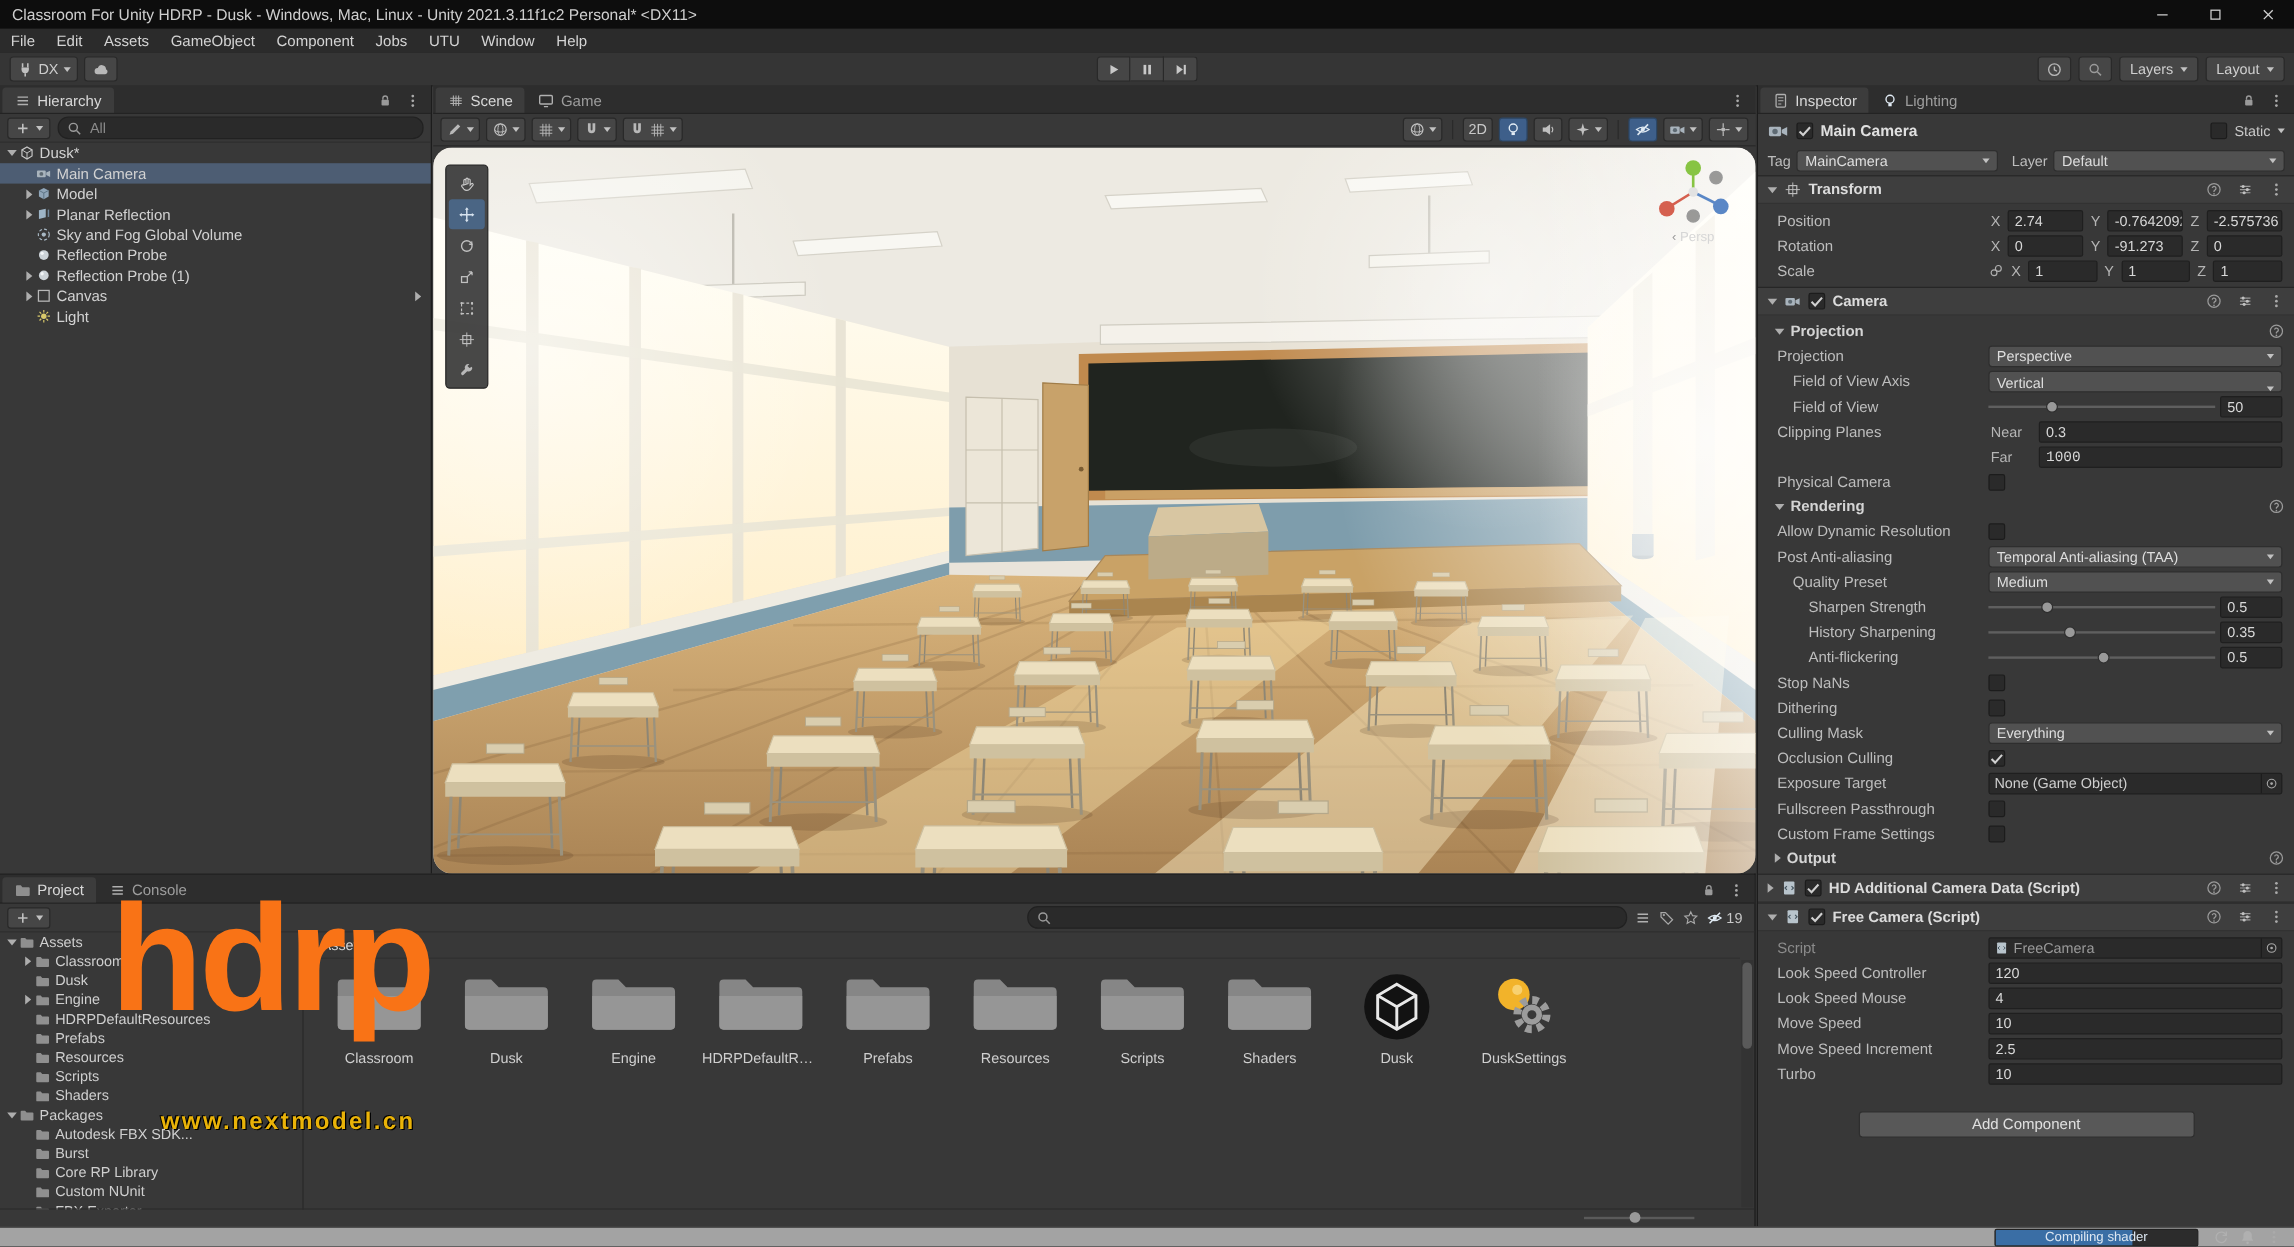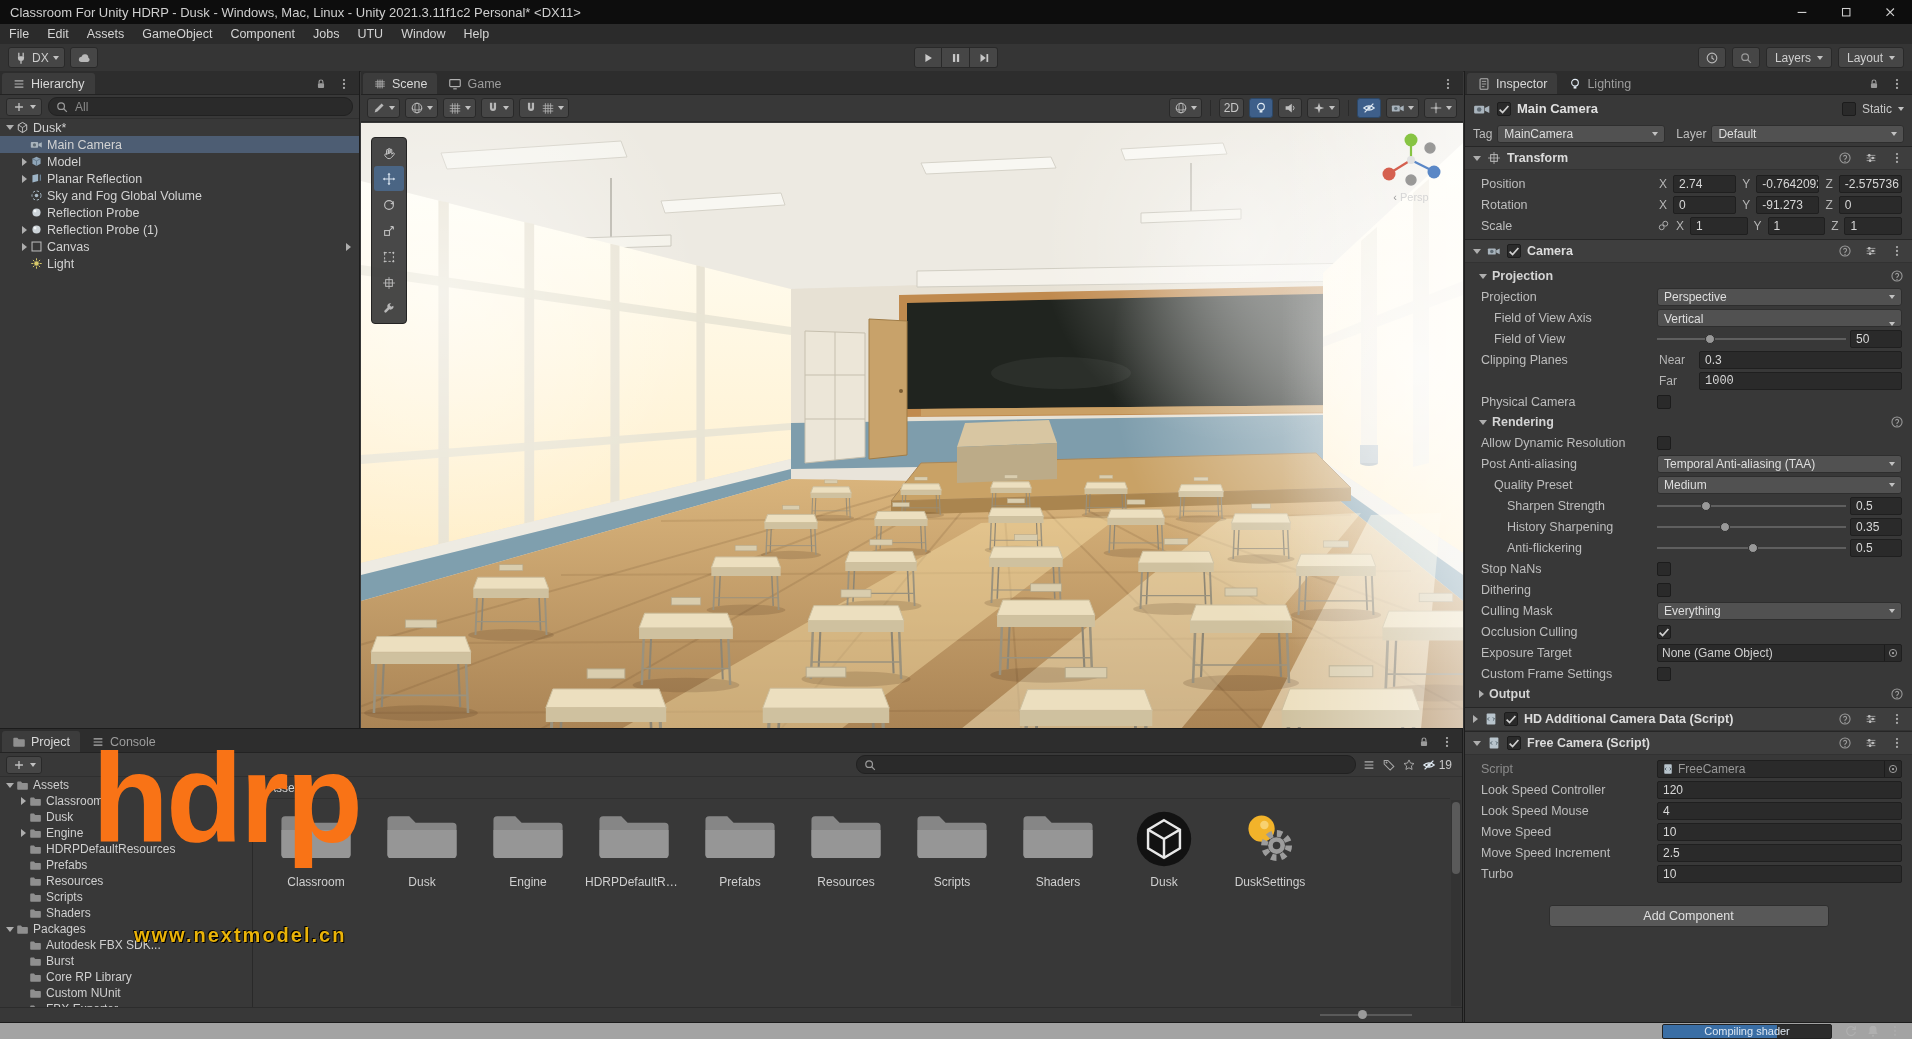--- a/index.html
+++ b/index.html
@@ -44,21 +44,21 @@
   .h-row{height:17px;display:flex;align-items:center;font-size:12.5px;color:#d2d2d2;white-space:nowrap;}
   .h-row.selected{background:#4d5d73;}
   .exp-slot{width:12px;display:flex;justify-content:center;flex:none;}
   .h-row .lbl{margin-left:4px;overflow:hidden;text-overflow:ellipsis;}
   
   #scenePanel{left:361px;top:71px;width:1102px;height:657px;}
   #scenebar{height:27px;background:#383838;border-bottom:1px solid #292929;display:flex;align-items:center;padding:0 6px;gap:5px;box-sizing:border-box;}
   .sbtn{height:20px;padding:0 4px;display:inline-flex;align-items:center;gap:3px;background:#464646;border:1px solid #292929;border-radius:3px;color:#c8c8c8;font-size:12px;box-sizing:border-box;}
   .sbtn.toggled{background:#3e5f8a;border-color:#2c4766;}
   .vsep{width:1px;height:16px;background:#2a2a2a;margin:0 3px;}
-  #viewport{position:absolute;left:0;top:52px;right:0;bottom:0;overflow:hidden;background:#4a4a4a;}
+  #viewport{position:absolute;left:0;top:52px;right:0;bottom:0;overflow:hidden;background:#4a4a4a;border-radius:16px;}
   #toolpalette{position:absolute;left:10px;top:14px;width:30px;background:rgba(56,56,56,.92);border:1px solid #242424;border-radius:4px;display:flex;flex-direction:column;padding:2px;gap:1px;}
   #toolpalette .tool{height:25px;display:flex;align-items:center;justify-content:center;border-radius:3px;}
   #toolpalette .tool.active{background:#4a6584;}
   #gizmo{position:absolute;right:16px;top:8px;width:72px;text-align:center;color:#d6d6d6;font-size:11px;}
   
   #projectPanel{left:0;top:728px;width:1463px;height:294px;border-top:1px solid #1c1c1c;border-right:1px solid #1c1c1c;}
   #ptoolbar{height:24px;display:flex;align-items:center;padding:0 6px;gap:6px;border-bottom:1px solid #2f2f2f;box-sizing:border-box;}
   #ptoolbar .searchbox{max-width:486px;}
   #pbody{position:absolute;left:0;top:48px;right:0;bottom:14px;}
   #pTree{position:absolute;left:0;top:0;bottom:0;width:253px;border-right:1px solid #292929;overflow:hidden;box-sizing:border-box;}
@@ -1713,20 +1713,26 @@
                       <svg viewBox="0 0 16 16" width="12" height="12">
                         <circle cx="8" cy="8" r="4.8" fill="none" stroke="#a8a8a8" stroke-width="1.2"></circle>
                         <circle cx="8" cy="8" r="1.5" fill="#a8a8a8"></circle>
                       </svg>
                     </span>
                   </span>
                 </span>
               </div>
             </div>
             <div class="insp-row">
+              <div class="insp-label" style="padding-left: 16px;">Fullscreen Passthrough</div>
+              <div class="insp-value">
+                <span class="cb"></span>
+              </div>
+            </div>
+            <div class="insp-row">
               <div class="insp-label" style="padding-left: 16px;">Custom Frame Settings</div>
               <div class="insp-value">
                 <span class="cb"></span>
               </div>
             </div>
             <div class="sec-head">
               <span class="tri-r"></span>
               <b>Output</b>
               <span class="spacer"></span>
               <span class="icon">

